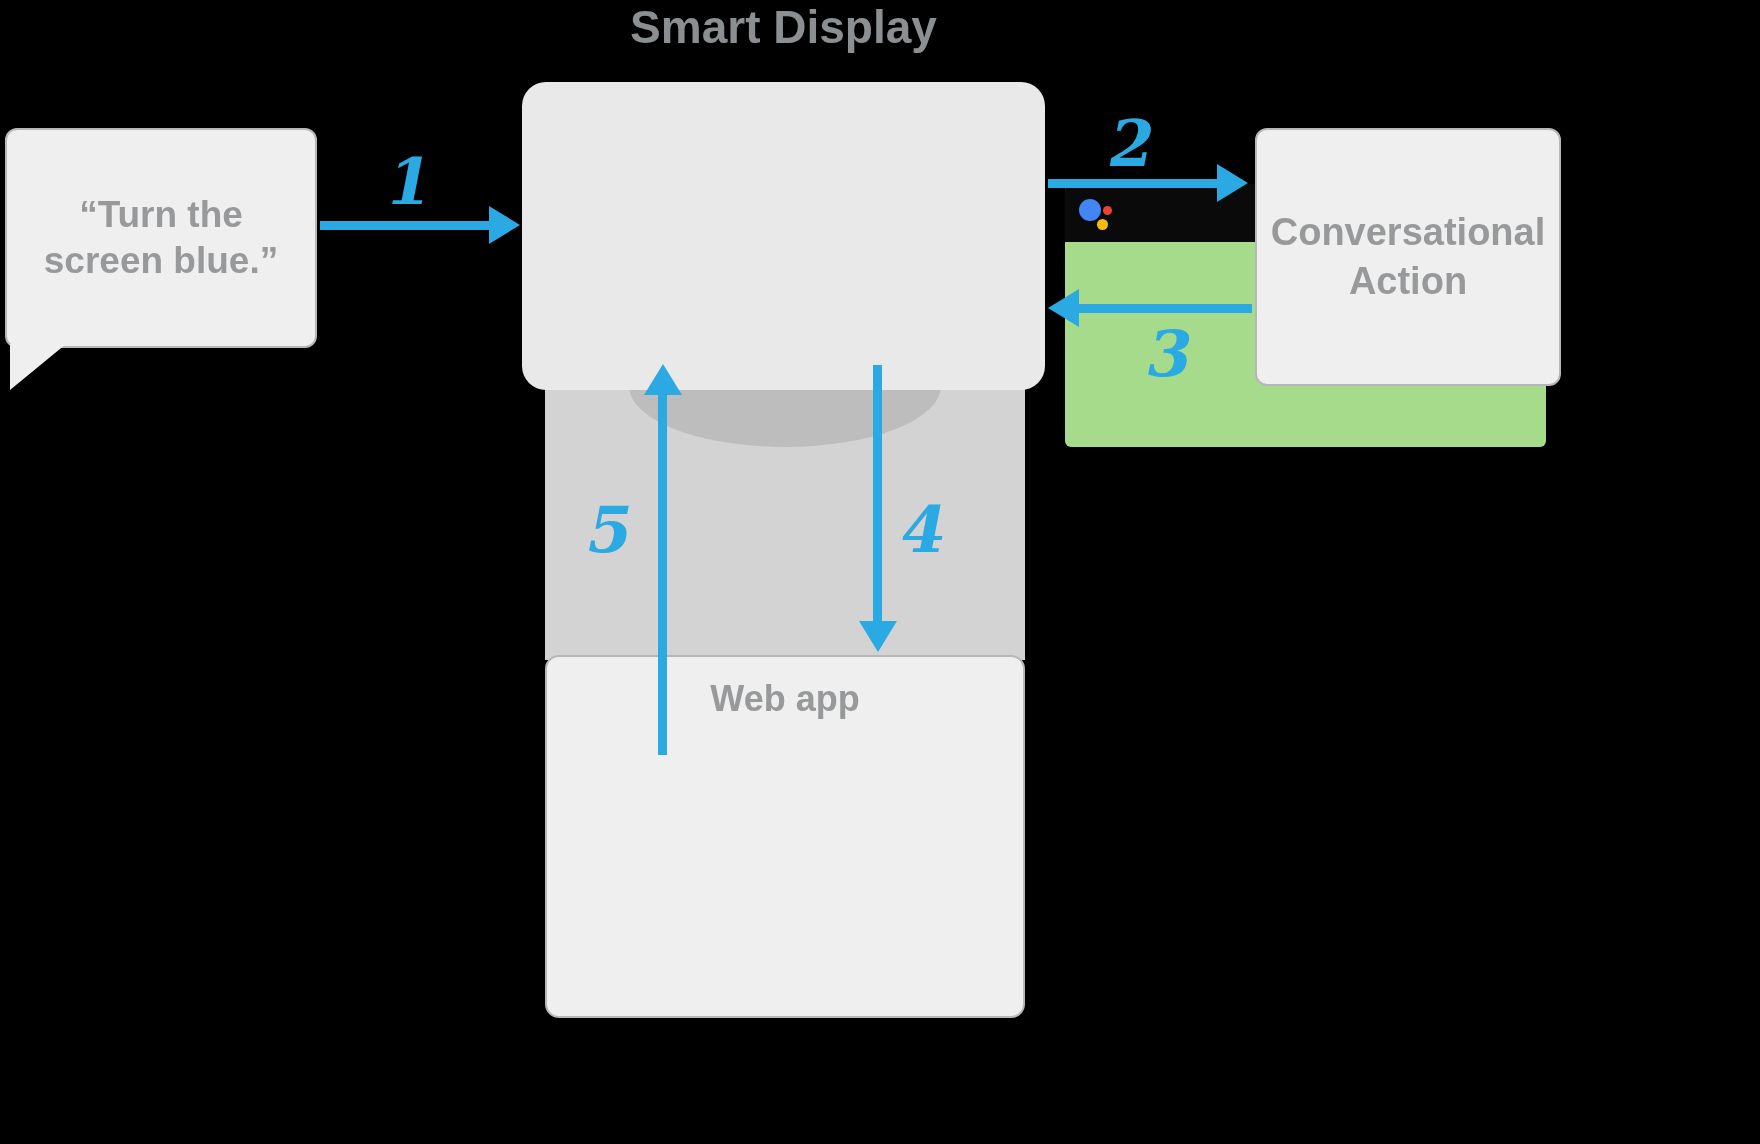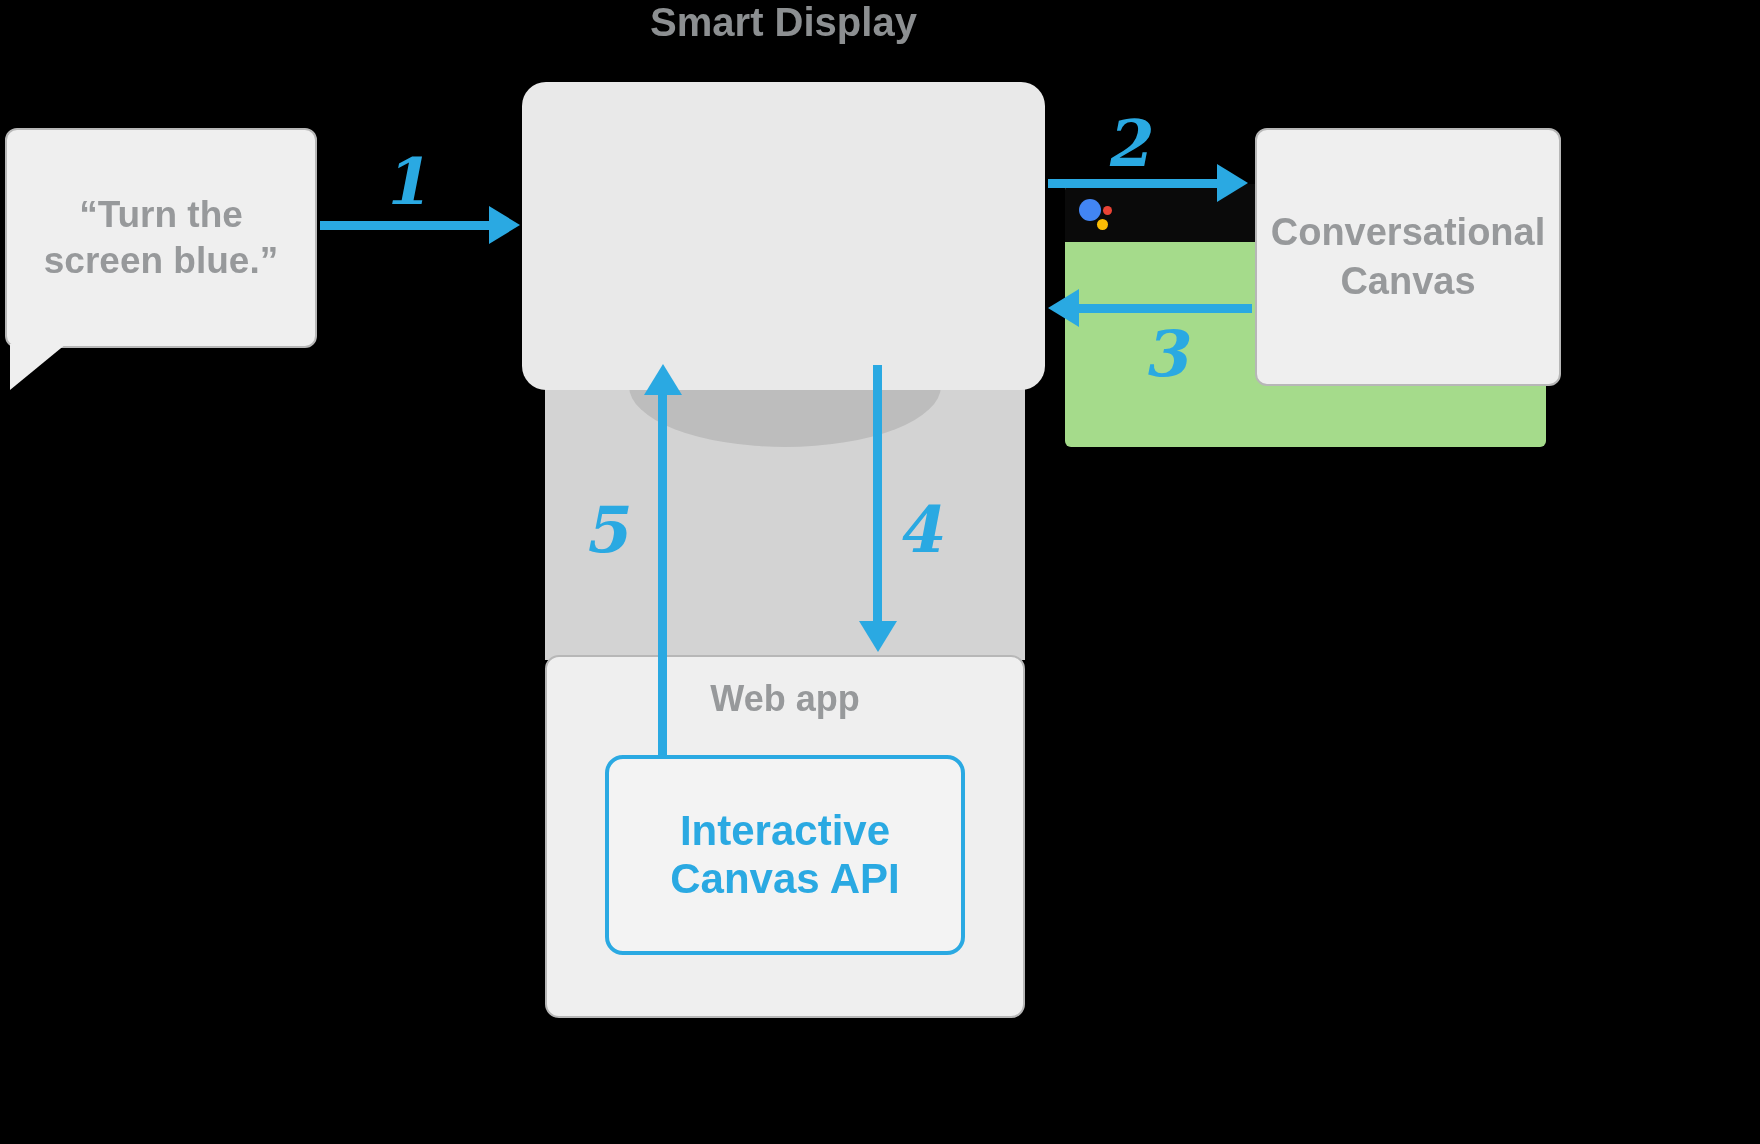--- a/index.html
+++ b/index.html
@@ -9,21 +9,21 @@
     height: 1144px;
     background: #000;
     font-family: "Liberation Sans", sans-serif;
     overflow: hidden;
   }
   .abs { position: absolute; }
 
   .diagram-title {
     left: 522px; top: 0px; width: 523px;
     text-align: center;
-    font-size: 40px; font-weight: bold;
+    font-size: 46px; font-weight: bold;
     color: #8c8f91;
   }
 
   .gray-box {
     background: #efefef;
     border: 2px solid #b7b7b7;
     border-radius: 12px;
     box-sizing: border-box;
   }
 
@@ -141,26 +141,23 @@
       <div class="abs screen-topbar">
         <div class="abs dot dot-blue"></div>
         <div class="abs dot dot-red"></div>
         <div class="abs dot dot-yellow"></div>
       </div>
     </div>
   </div>
 
   <div class="abs gray-box web-app-box"></div>
   <div class="abs web-app-label">Web app</div>
-  <div class="abs canvas-box">
-    <span>Interactive Canvas API</span>
-  </div>
 
   <div class="abs gray-box conv-box">
-    <span>Conversational Canvas</span>
+    <span>Conversational Action</span>
   </div>
 
   <div class="abs shaft a1-shaft"></div>
   <div class="abs head head-right a1-head"></div>
 
   <div class="abs shaft a2-shaft"></div>
   <div class="abs head head-right a2-head"></div>
 
   <div class="abs shaft a3-shaft"></div>
   <div class="abs head head-left a3-head"></div>

